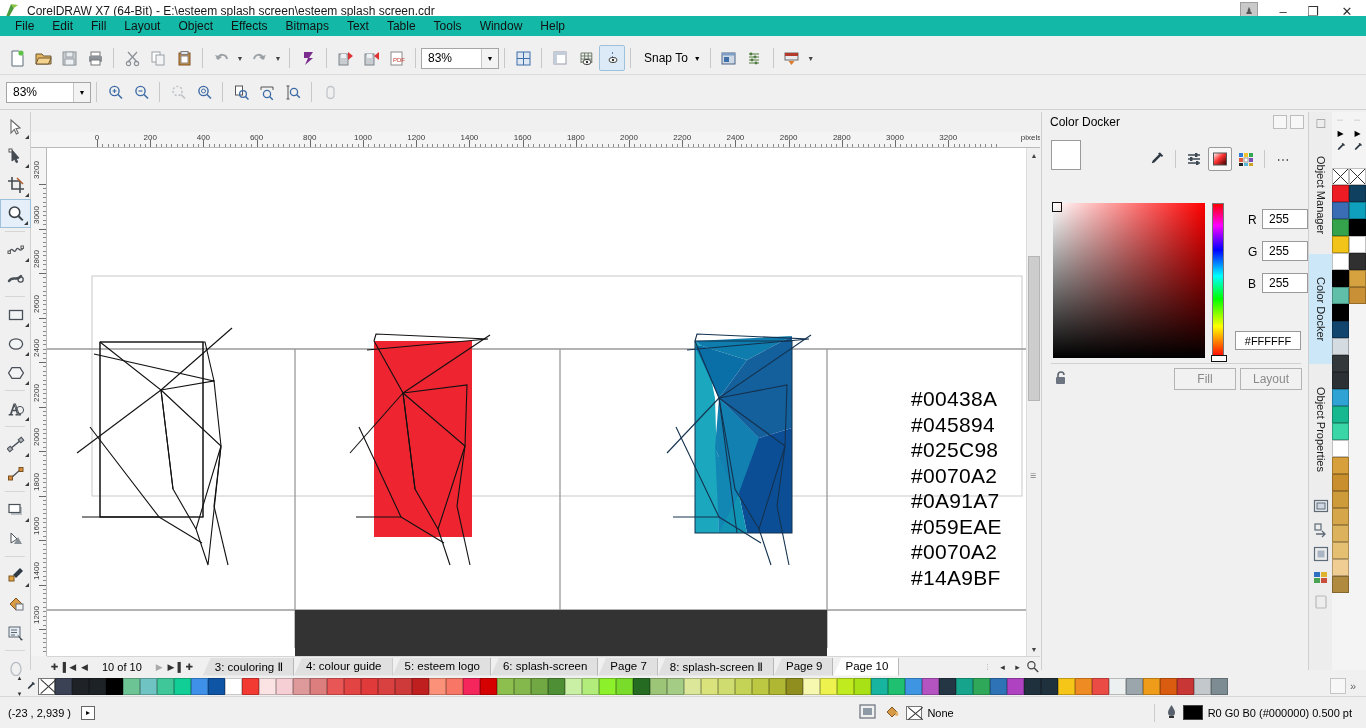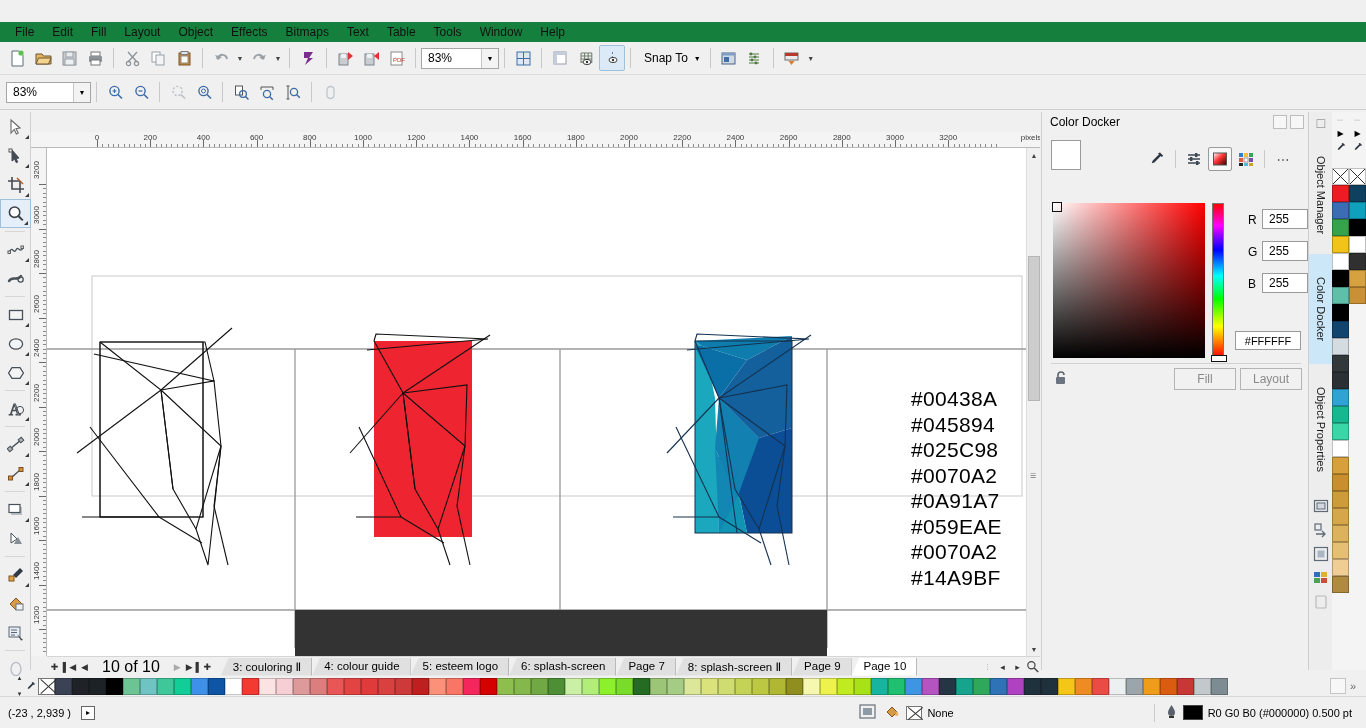--- a/index.html
+++ b/index.html
@@ -17,22 +17,22 @@
   .title-logo svg{display:block;}
   .title-text{ font-size:12px; color:#1a1a1a; }
   .win-btns{ position:absolute; right:0; top:0; height:22px; display:flex; align-items:center; }
   .win-btn{ width:30px;height:22px; display:flex;align-items:center;justify-content:center;
      font-size:13px;color:#333; }
   .win-btn.close{ width:38px; }
   .acct-ico{ width:18px;height:18px;background:#c9c9c9;border:1px solid #9d9d9d;
      margin-right:10px; display:flex;align-items:center;justify-content:center;font-size:9px;color:#555;}
 
   
-  .menubar{ position:absolute; left:0; top:22px; width:1366px; height:20px;
-    background:#15803d; display:flex; align-items:center; padding-left:6px; }
+  .menubar{ position:absolute; left:0; top:16px; width:1366px; height:20px;
+    background:#14b8a6; display:flex; align-items:center; padding-left:6px; }
   .menu-item{ padding:2px 9px; font-size:12px; color:#111; }
 
   
   .toolbar1{ position:absolute; left:0; top:42px; width:1366px; height:33px;
     background:#f0f0f0; border-bottom:1px solid #dcdcdc; display:flex; align-items:center; padding-left:4px;}
   .toolbar2{ position:absolute; left:0; top:75px; width:1366px; height:35px;
     background:#f0f0f0; border-bottom:1px solid #cfcfcf; display:flex; align-items:center; padding-left:4px;}
   .tb-btn{ width:26px;height:26px; display:flex;align-items:center;justify-content:center;
     border:1px solid transparent; border-radius:2px; }
   .tb-btn.pressed{ background:#dceaf7; border-color:#9dc0db; }
@@ -87,21 +87,21 @@
   .vscroll .arr{ position:absolute; left:0; width:14px;height:14px;
     display:flex;align-items:center;justify-content:center;font-size:7px;color:#444;background:#f0f0f0;}
   .vscroll .grip{position:absolute;left:3px;top:327px;font-size:7px;color:#777;line-height:2px;}
 
   
   .pagenav{ position:absolute; left:47px; top:656px; width:993px; height:20px;
     background:#f0f0f0; display:flex; align-items:center; border-top:1px solid #d5d5d5; }
   .pn-btn{ width:15px;height:18px;display:flex;align-items:center;justify-content:center;
     font-size:9px;color:#333;}
   .pn-btn.dim{color:#aaa;}
-  .pn-count{ font-size:16px; padding:0 10px; }
+  .pn-count{ font-size:11px; padding:0 10px; }
   .ptab{ height:18px; padding:2px 10px 0 12px; font-size:11.5px; background:#e0e0e0;
     border-right:1px solid #b8b8b8; position:relative; white-space:nowrap;
     clip-path: polygon(8px 0,100% 0,100% 100%,0 100%); }
   .ptab.active{ background:#fff; }
 
   
   .docker{ position:absolute; left:1041px; top:112px; width:267px; height:558px;
     background:#f0f0f0; border-left:1px solid #cfcfcf; }
   .docker-hdr{ height:20px; display:flex; align-items:center; padding:0 4px 0 8px;
     font-size:12px; background:#f0f0f0; }
@@ -172,20 +172,35 @@
   
   .art{ position:absolute; left:0; top:0; width:993px; height:508px; }
   .hexlist{ position:absolute; left:864px; top:238px; font-size:21px; line-height:25.5px;
     font-family:"Liberation Sans", sans-serif; color:#000; letter-spacing:.3px; }
 </style>
 </head>
 <body>
 
 <div id="app">
 
+  <div class="titlebar">
+    <div class="title-logo">
+      <svg width="16" height="16" viewBox="0 0 16 16">
+        <polygon points="1,14 6,1 9,5 4,14" fill="#4E9A3E"></polygon>
+        <polygon points="6,1 9,5 13,2" fill="#8CC63F"></polygon>
+      </svg>
+    </div>
+    <span class="title-text">CorelDRAW X7 (64-Bit) - E:\esteem splash screen\esteem splash screen.cdr</span>
+    <div class="win-btns">
+      <div class="acct-ico">♟</div>
+      <div class="win-btn">–</div>
+      <div class="win-btn">❐</div>
+      <div class="win-btn close">✕</div>
+    </div>
+  </div>
 
   <div class="menubar">
     <div class="menu-item">File</div>
     <div class="menu-item">Edit</div>
     <div class="menu-item">Fill</div>
     <div class="menu-item">Layout</div>
     <div class="menu-item">Object</div>
     <div class="menu-item">Effects</div>
     <div class="menu-item">Bitmaps</div>
     <div class="menu-item">Text</div>

